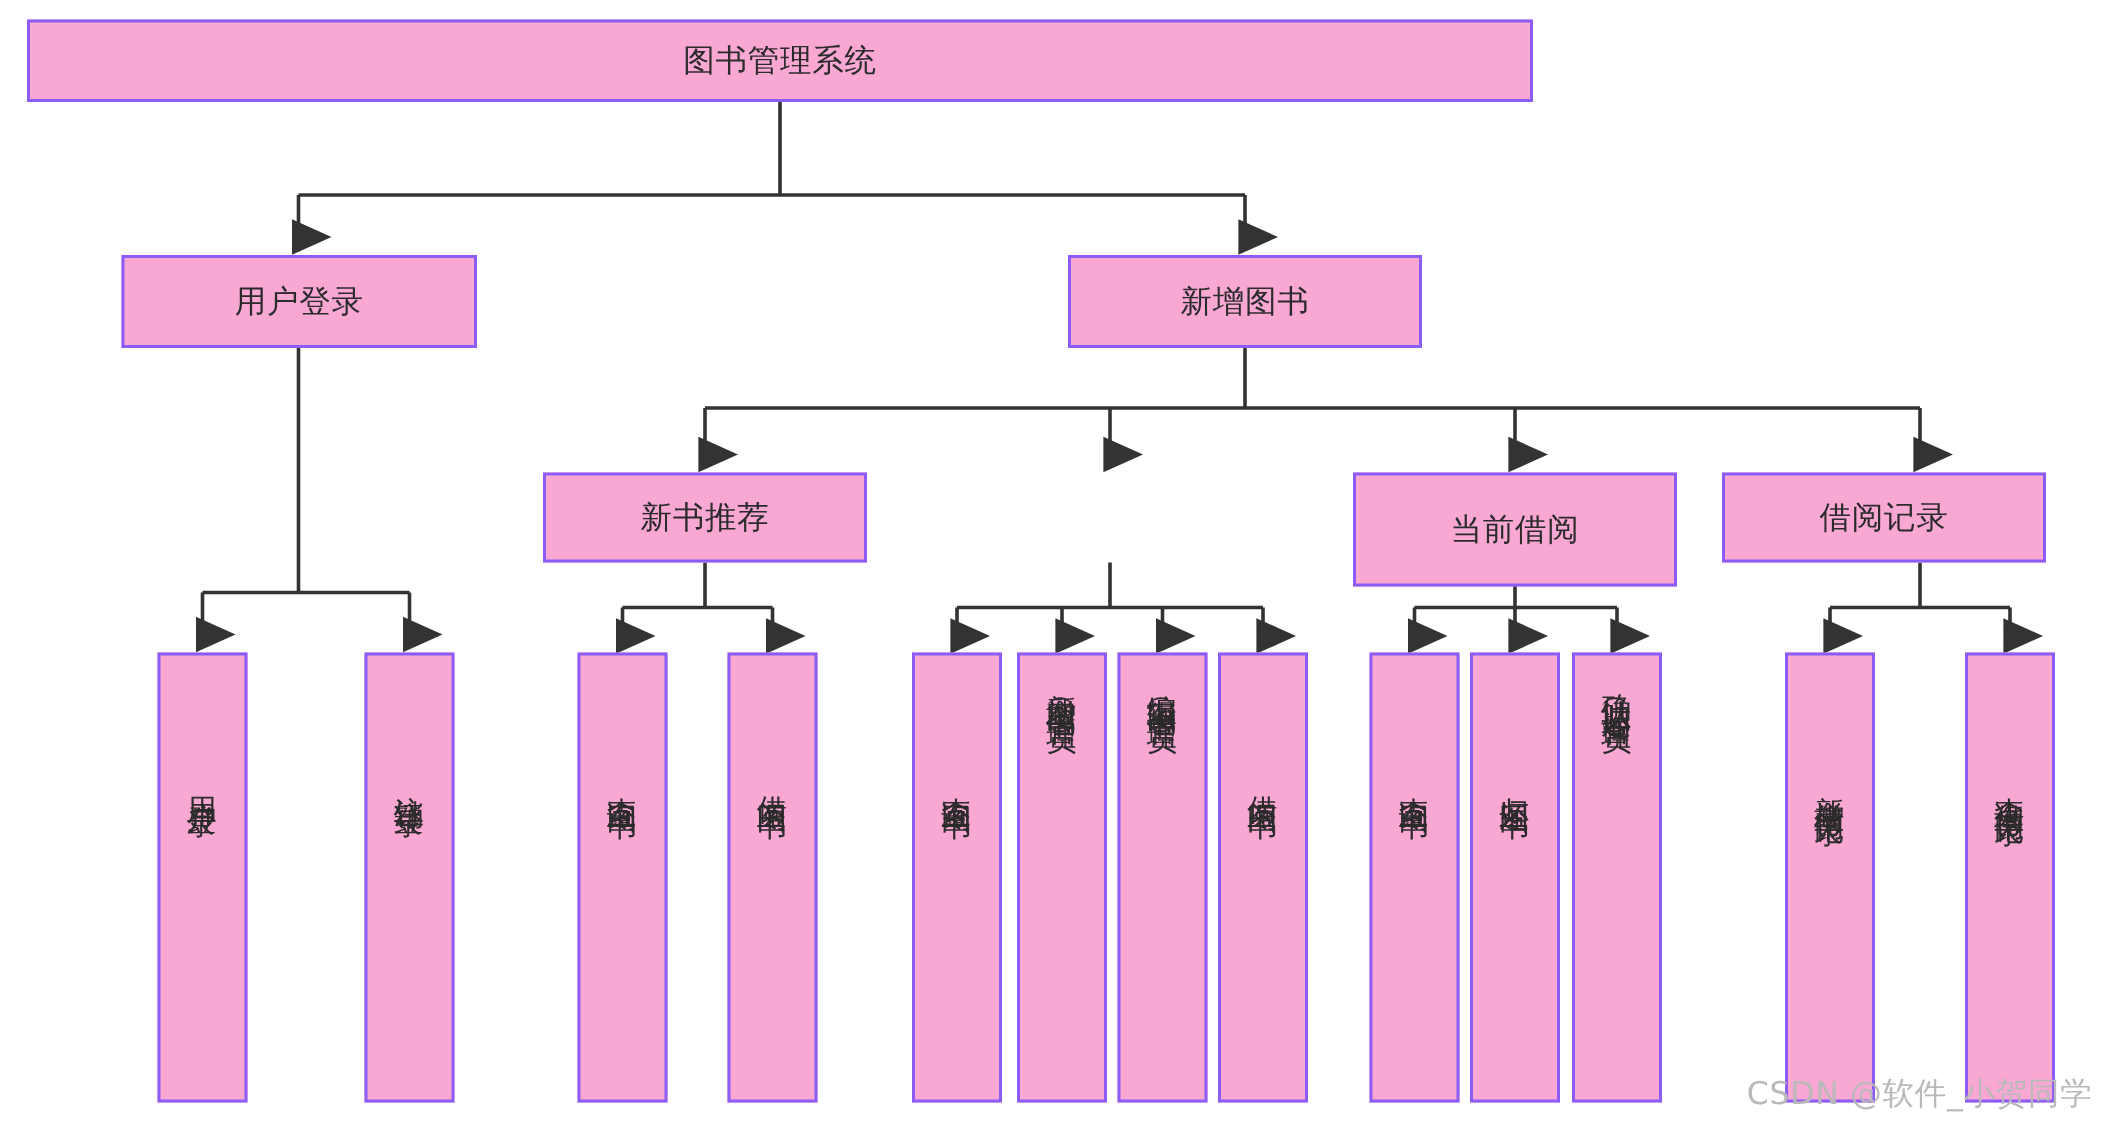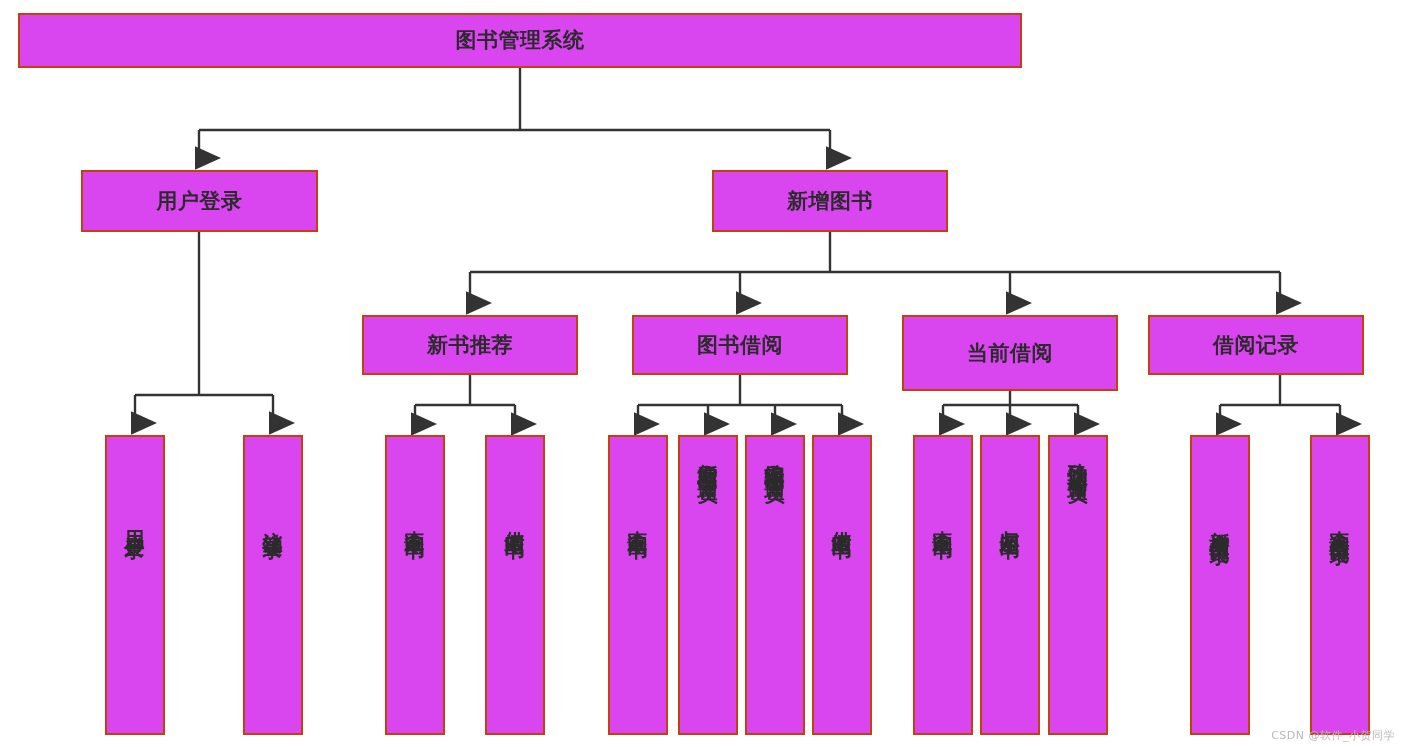--- a/index.html
+++ b/index.html
@@ -11,27 +11,26 @@
     position: relative;
     width: 1405px;
     height: 747px;
     background: #ffffff;
     font-family: "DejaVu Sans", "Liberation Sans", sans-serif;
     overflow: hidden;
   }
   .node {
     position: absolute;
     box-sizing: border-box;
-    border: 2px solid #c2410c;
-    background: #d946ef;
+    border: 2px solid #8b5cf6;
+    background: #f9a8d4;
     display: flex;
     align-items: center;
     justify-content: center;
     color: #2b2b2b;
-    font-weight: bold;
   }
   .node .label {
     line-height: 1.05;
     text-align: center;
     white-space: pre;
   }
   
   .node.horiz .label {
     font-size: 21px;
     letter-spacing: 0.5px;
@@ -68,21 +67,21 @@
     stroke-width: 2.4;
     fill: none;
   }
   .arrowhead {
     fill: #333333;
   }
   .watermark {
     position: absolute;
     right: 10px;
     bottom: 4px;
-    font-size: 11px;
+    font-size: 21px;
     color: #b9b9b9;
     letter-spacing: 0.5px;
     white-space: pre;
   }
 </style>
 </head>
 <body>
 
 <div id="canvas">
 
@@ -144,23 +143,20 @@
   <div class="node horiz" style="left:81px; top:170px; width:237px; height:62px;">
     <span class="label">用户登录</span>
   </div>
   <div class="node horiz" style="left:712px; top:170px; width:236px; height:62px;">
     <span class="label">新增图书</span>
   </div>
 
   <div class="node horiz" style="left:362px; top:315px; width:216px; height:60px;">
     <span class="label">新书推荐</span>
   </div>
-  <div class="node horiz" style="left:632px; top:315px; width:216px; height:60px;">
-    <span class="label">图书借阅</span>
-  </div>
   <div class="node horiz" style="left:902px; top:315px; width:216px; height:76px;">
     <span class="label">当前借阅</span>
   </div>
   <div class="node horiz" style="left:1148px; top:315px; width:216px; height:60px;">
     <span class="label">借阅记录</span>
   </div>
 
   <div class="node vert mid" style="left:105px; top:435px; width:60px; height:300px;">
     <span class="label">用户登录</span>
   </div>

